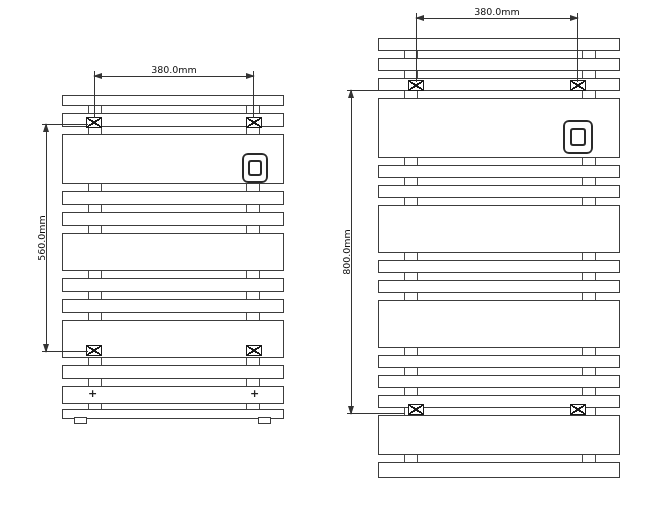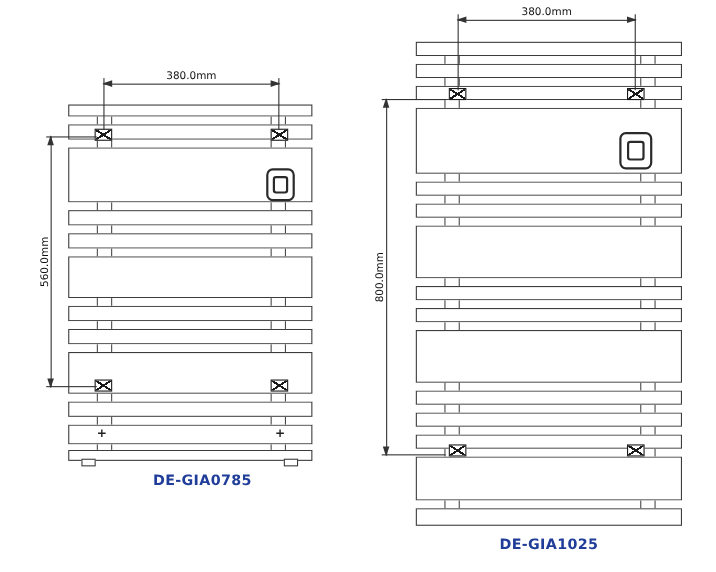--- a/index.html
+++ b/index.html
@@ -114,21 +114,20 @@
       <div class="slat gap" style="height: 7px;"></div>
       <div class="slat panel" style="height: 38px;"></div>
       <div class="slat gap" style="height: 7px;"></div>
       <div class="slat bar" style="height: 14px;"></div>
       <div class="slat gap" style="height: 7px;"></div>
       <div class="slat bar" style="height: 18px;"></div>
       <div class="slat gap" style="height: 5px;"></div>
       <div class="slat bar" style="height: 10px;"></div>
     </div>
 
-  <div class="model-label" style="left:62px;top:430px;width:244px">DE-GIA0785</div>
 
   <div class="dim" style="left:416px;top:6px;width:162px;height:76px">
     <div class="dim-label-h">380.0mm</div>
     <div class="hline"></div>
     <div class="arr arr-left"></div>
     <div class="arr arr-right"></div>
     <div class="ext-l"></div>
     <div class="ext-r"></div>
   </div>
 
@@ -173,15 +172,14 @@
       <div class="slat gap" style="height: 7px;"></div>
       <div class="slat bar" style="height: 13px;"></div>
       <div class="slat gap" style="height: 7px;"></div>
       <div class="slat bar" style="height: 13px;"></div>
       <div class="slat gap" style="height: 7px;"></div>
       <div class="slat panel" style="height: 40px;"></div>
       <div class="slat gap" style="height: 7px;"></div>
       <div class="slat bar" style="height: 16px;"></div>
     </div>
 
-  <div class="model-label" style="left:378px;top:488px;width:242px">DE-GIA1025</div>
 
 </div>
 
 </body></html>

